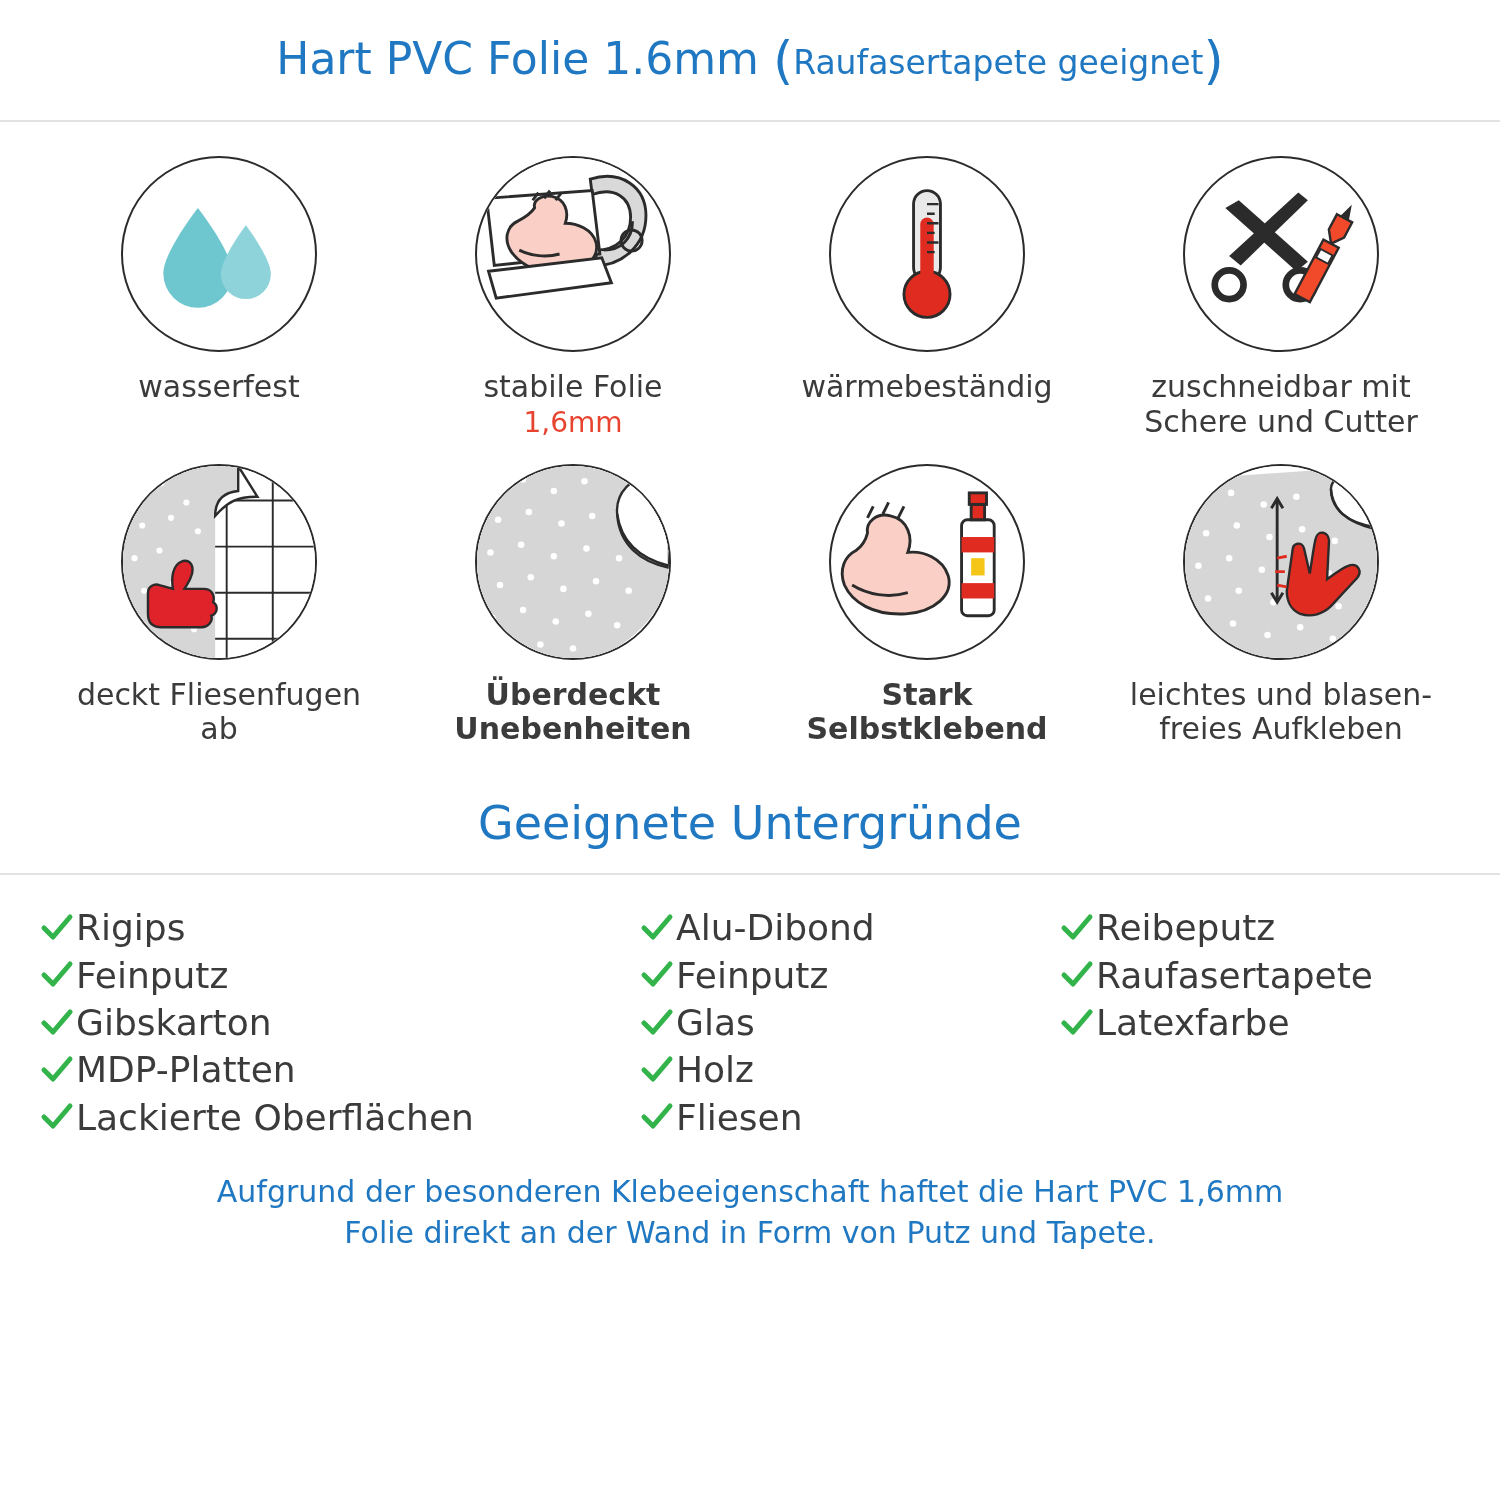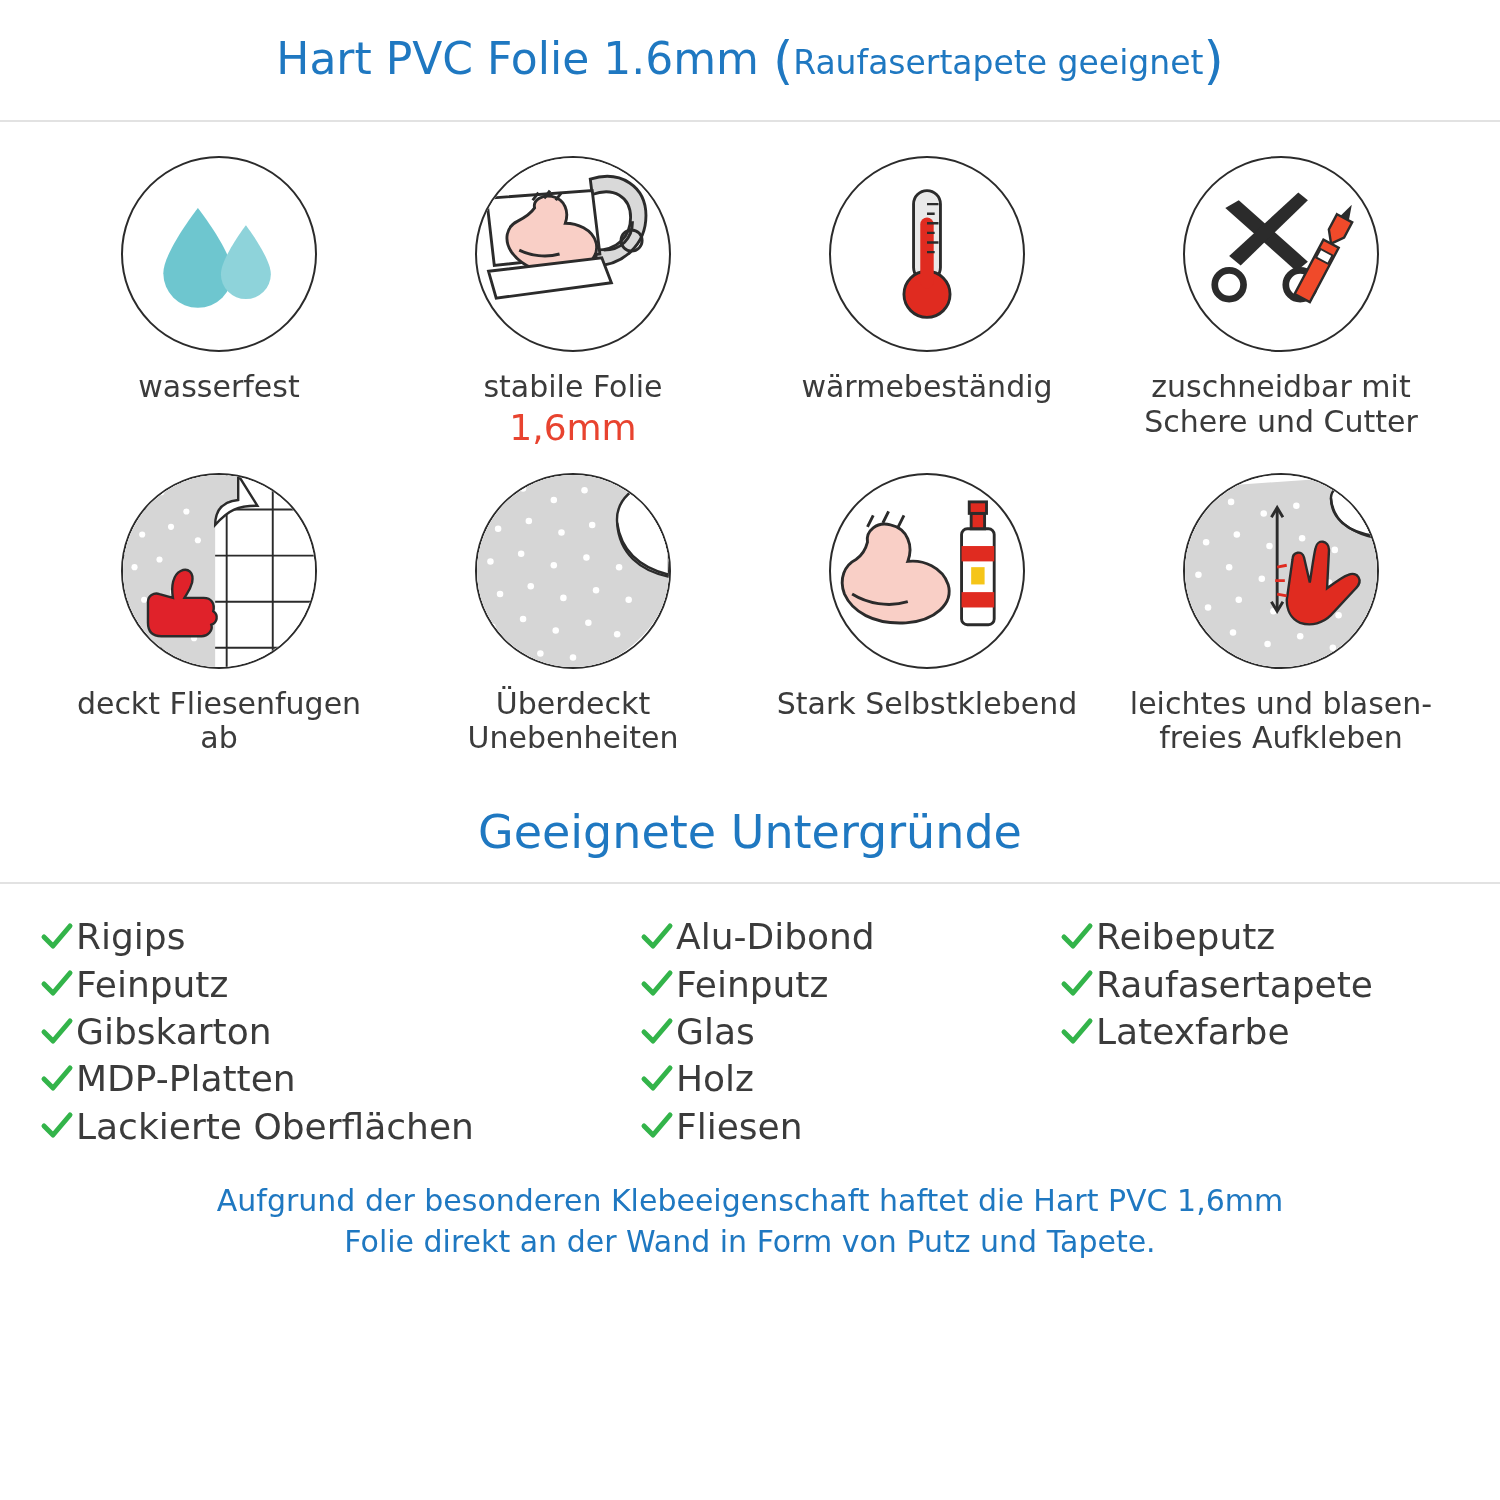--- a/index.html
+++ b/index.html
@@ -70,26 +70,26 @@
   }
   .feature-label {
     margin-top: 18px;
     text-align: center;
     font-size: 30px;
     line-height: 1.16;
     color: #3b3b3b;
     max-width: 330px;
   }
   .feature-label.bold {
-    font-weight: 400;
+    font-weight: 700;
   }
   .sub-red {
     display: block;
     color: #e8432f;
-    font-size: 36px;
+    font-size: 28px;
     margin-top: 2px;
   }
 
   
   .section-title-wrap {
     margin-top: 26px;
     height: 100px;
     display: flex;
     align-items: center;
     justify-content: center;

